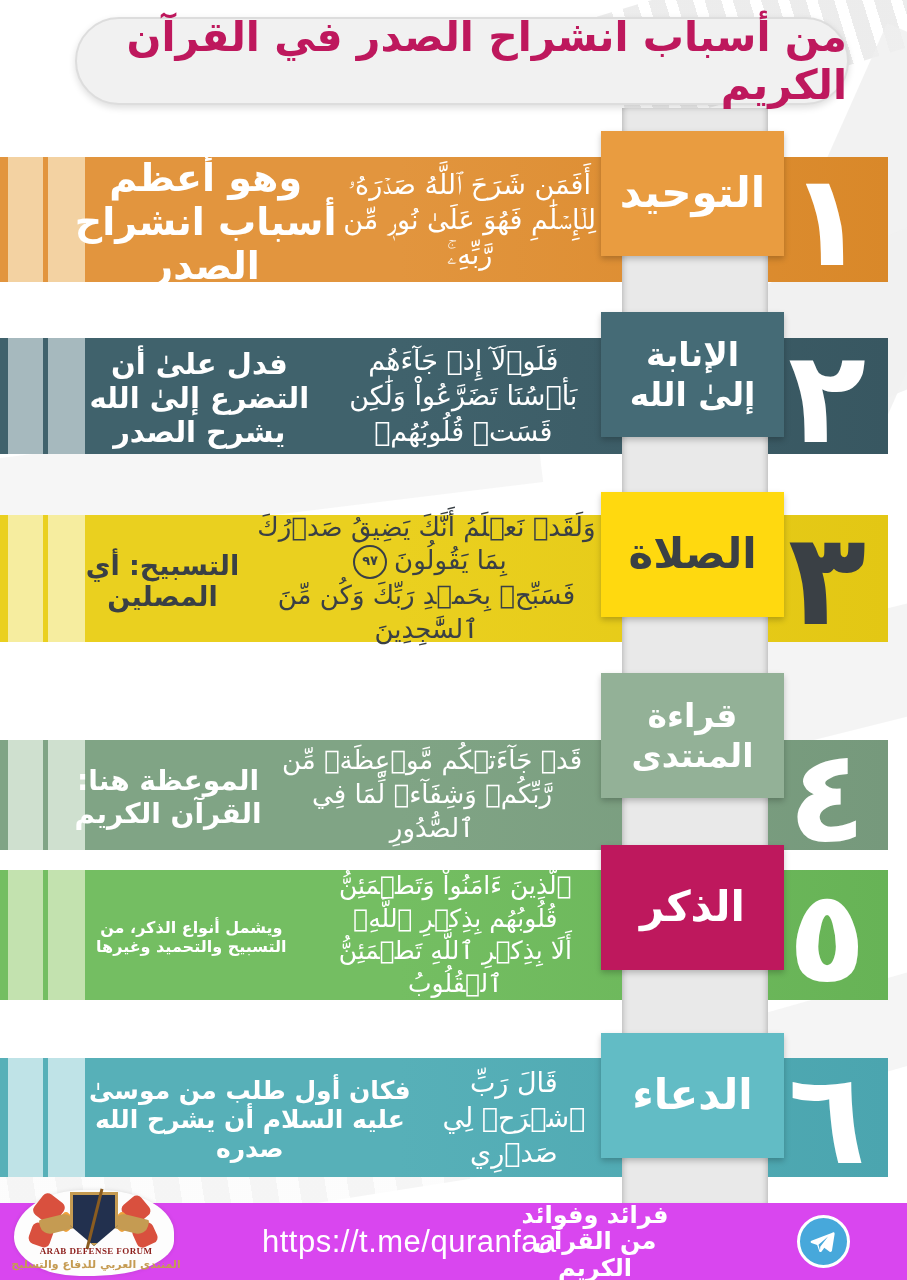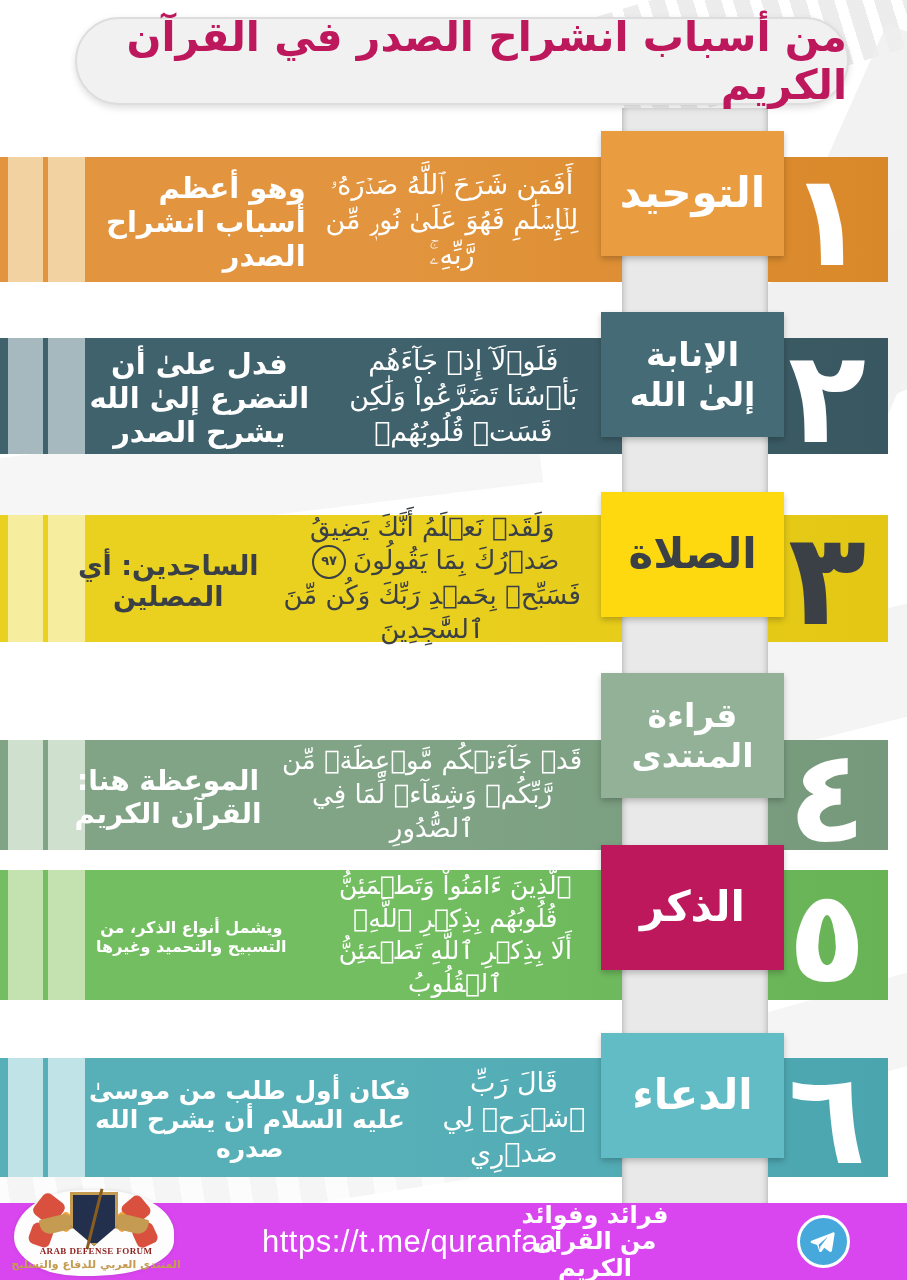--- a/index.html
+++ b/index.html
@@ -114,21 +114,21 @@
 
   <div id="sections">
       <section>
         <div class="band" style="top: 157px; height: 125px; background: linear-gradient(to right, rgb(226, 149, 62) 0%, rgb(226, 149, 62) 45%, rgb(217, 136, 41) 100%);">
           <div class="stripe s1" style="background: rgb(243, 210, 162);"></div>
           <div class="stripe s2" style="background: rgb(243, 210, 162);"></div>
           <div class="band-text" style="color: rgb(255, 255, 255);">
             <div class="verse" style="font-size: 27px; line-height: 1.3;">
               <span class="vline">أَفَمَن شَرَحَ ٱللَّهُ صَدۡرَهُۥ لِلۡإِسۡلَٰمِ فَهُوَ عَلَىٰ نُورٖ مِّن رَّبِّهِۦۚ</span>
             </div>
-            <div class="note" style="font-size: 29px; text-align: right;">وهو أعظم أسباب انشراح الصدر</div>
+            <div class="note" style="font-size: 38px;">وهو أعظم أسباب انشراح الصدر</div>
           </div>
           <div class="numeral" style="color: rgb(255, 255, 255); font-size: 128px;">١</div>
         </div>
         <div class="label-box" style="top: 131px; background: rgb(233, 156, 64); color: rgb(255, 255, 255);">
           <span class="l1">التوحيد</span>
         </div>
       </section>
       <section>
         <div class="band" style="top: 338px; height: 116px; background: linear-gradient(to right, rgb(64, 98, 108) 0%, rgb(64, 98, 108) 45%, rgb(56, 87, 97) 100%);">
           <div class="stripe s1" style="background: rgb(166, 185, 190);"></div>
@@ -148,21 +148,21 @@
       </section>
       <section>
         <div class="band" style="top: 515px; height: 127px; background: linear-gradient(to right, rgb(234, 208, 31) 0%, rgb(234, 208, 31) 45%, rgb(227, 199, 20) 100%);">
           <div class="stripe s1" style="background: rgb(246, 237, 159);"></div>
           <div class="stripe s2" style="background: rgb(246, 237, 159);"></div>
           <div class="band-text" style="color: rgb(58, 64, 69);">
             <div class="verse" style="font-size: 26px; line-height: 1.3;">
               <span class="vline">وَلَقَدۡ نَعۡلَمُ أَنَّكَ يَضِيقُ صَدۡرُكَ بِمَا يَقُولُونَ<span class="verse-mark">٩٧</span></span>
               <span class="vline">فَسَبِّحۡ بِحَمۡدِ رَبِّكَ وَكُن مِّنَ ٱلسَّٰجِدِينَ</span>
             </div>
-            <div class="note" style="font-size: 27px;">الساجدين: أي المصلين</div>
+            <div class="note" style="font-size: 27px;">التسبيح: أي المصلين</div>
           </div>
           <div class="numeral" style="color: rgb(58, 64, 69); font-size: 128px;">٣</div>
         </div>
         <div class="label-box" style="top: 492px; background: rgb(255, 217, 15); color: rgb(58, 64, 69);">
           <span class="l1">الصلاة</span>
         </div>
       </section>
       <section>
         <div class="band" style="top: 740px; height: 110px; background: linear-gradient(to right, rgb(128, 164, 133) 0%, rgb(128, 164, 133) 45%, rgb(118, 153, 124) 100%);">
           <div class="stripe s1" style="background: rgb(207, 224, 207);"></div>

